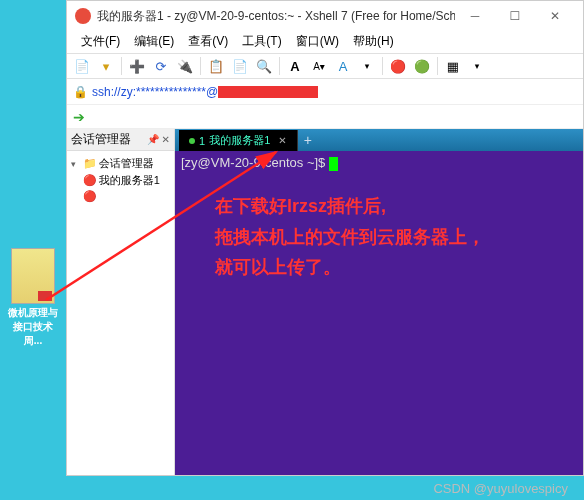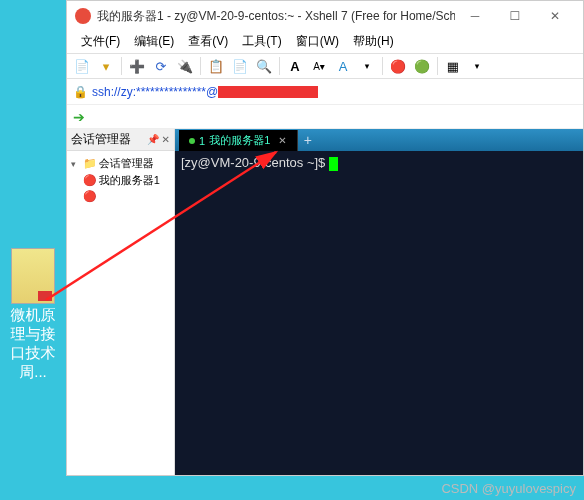--- a/index.html
+++ b/index.html
@@ -36,30 +36,30 @@
 .tree-twisty{font-size:9px;color:#666;width:10px;}
 .tree-ico{font-size:11px;color:#d4a017;}
 .tree-ico.srv{color:#e74c3c;}
 .tree-lbl{font-size:11px;}
 .right-panel{flex:1;display:flex;flex-direction:column;background:#0a6ca1;}
 .tabbar{height:22px;background:linear-gradient(#2d8fc4,#1a6fa0);display:flex;align-items:flex-end;padding:0 4px;}
 .tab{background:#000;color:#4fc;padding:3px 10px;font-size:11px;display:flex;align-items:center;gap:4px;border-right:1px solid #333;}
 .tab-dot{width:6px;height:6px;background:#4c4;border-radius:50%;}
 .tab-close{color:#aaa;margin-left:4px;font-size:10px;}
 .tab-add{color:#cde;padding:3px 6px;font-size:14px;}
-.term{flex:1;background:#0f172a;padding:4px 6px;font-family:Consolas,monospace;font-size:13px;color:#ddd;position:relative;overflow:hidden;}
+.term{flex:1;background:#4c1d95;padding:4px 6px;font-family:Consolas,monospace;font-size:13px;color:#ddd;position:relative;overflow:hidden;}
 .prompt-line{white-space:nowrap;}
 .prompt{color:#ddd;}
 .cursor{display:inline-block;width:9px;height:14px;background:#0f0;vertical-align:middle;}
 .overlay-text{position:absolute;left:40px;top:40px;color:#f33;font-size:18px;font-weight:600;line-height:1.7;font-family:"Microsoft YaHei";white-space:nowrap;}
 .arrow-svg{position:absolute;pointer-events:none;}
-.desktop-icon{position:absolute;left:6px;top:248px;width:54px;text-align:center;font-size:15px;color:#fff;}
+.desktop-icon{position:absolute;left:6px;top:248px;width:54px;text-align:center;font-size:10px;color:#fff;font-weight:bold;}
 .di-thumb{width:44px;height:56px;margin:0 auto 2px;background:linear-gradient(#f0e68c,#e6d070);border:1px solid #aaa;position:relative;}
 .di-thumb::after{content:"";position:absolute;right:2px;bottom:2px;width:14px;height:10px;background:#d33;}
-.watermark{position:absolute;right:8px;bottom:4px;font-size:13px;color:#bbb;}
+.watermark{position:absolute;right:16px;bottom:4px;font-size:13px;color:#bbb;}
 </style>
 </head>
 <body>
 
 <div class="desktop-icon">
   <div class="di-thumb"></div>
   <div>微机原理与接口技术 周...</div>
 </div>
 
 <div class="win">
@@ -179,20 +179,25 @@
           <span>1</span>
           <span>我的服务器1</span>
           <span class="tab-close">✕</span>
         </div>
         <div class="tab-add">+</div>
       </div>
       <div class="term">
         <div class="prompt-line">
           <span class="prompt">[zy@VM-20-9-centos ~]$ </span><span class="cursor"></span>
         </div>
+        <div class="overlay-text">
+          <div>    在下载好lrzsz插件后,</div>
+          <div>拖拽本机上的文件到云服务器上，</div>
+          <div>就可以上传了。</div>
+        </div>
       </div>
     </div>
   </div>
 </div>
 
 <svg class="arrow-svg" style="left:38px;top:140px;width:260px;height:180px">
   <defs>
       <marker id="ah" markerWidth="10" markerHeight="10" refX="8" refY="3" orient="auto">
         <path d="M0,0 L9,3 L0,6 Z" fill="#f22"></path>
       </marker>

